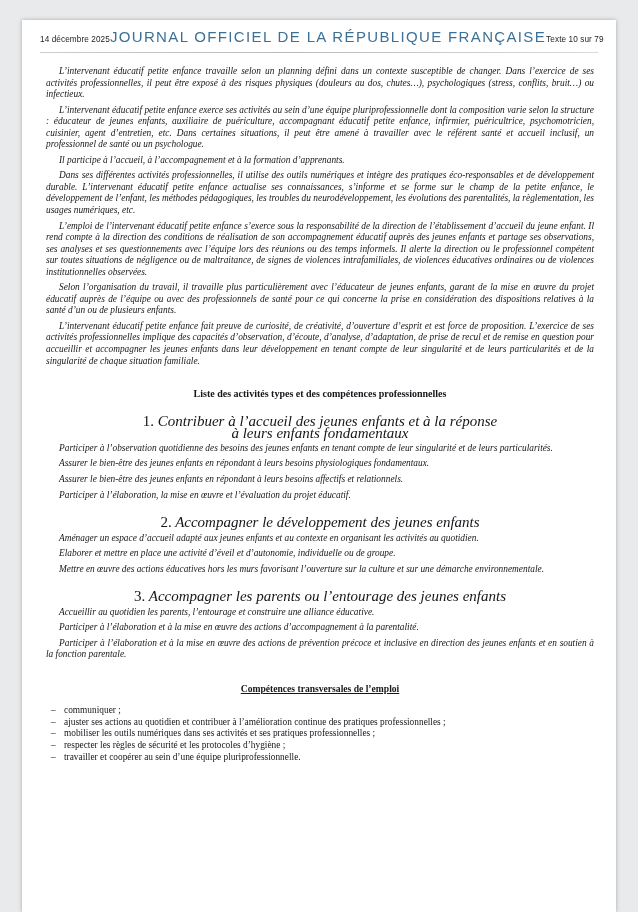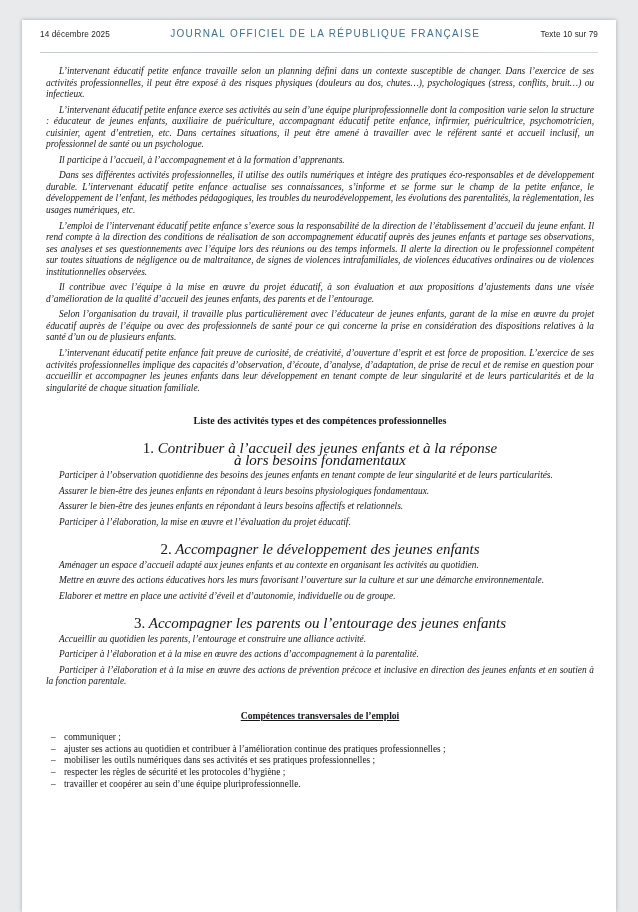--- a/index.html
+++ b/index.html
@@ -52,21 +52,21 @@
   .runhead-date,
   .runhead-texte {
     white-space: nowrap;
     font-weight: 400;
     color: #1d1d1d;
   }
   .runhead-title {
     flex: 1;
     text-align: center;
     color: #3d7096;
-    font-size: 10px;
+    font-size: 15px;
     letter-spacing: 1.35px;
     white-space: nowrap;
     font-weight: 400;
   }
   .runhead-rule {
     margin: 6px 18px 0 18px;
     height: 1px;
     background: linear-gradient(to right, #c9ccd0 0%, #b7bbc0 45%, #d8dade 100%);
   }
 
@@ -155,49 +155,48 @@
     </div>
     <div class="runhead-rule"></div>
 
     <div class="column">
 
       <p class="para">L’intervenant éducatif petite enfance travaille selon un planning défini dans un contexte susceptible de changer. Dans l’exercice de ses activités professionnelles, il peut être exposé à des risques physiques (douleurs au dos, chutes…), psychologiques (stress, conflits, bruit…) ou infectieux.</p>
       <p class="para">L’intervenant éducatif petite enfance exerce ses activités au sein d’une équipe pluriprofessionnelle dont la composition varie selon la structure : éducateur de jeunes enfants, auxiliaire de puériculture, accompagnant éducatif petite enfance, infirmier, puéricultrice, psychomotricien, cuisinier, agent d’entretien, etc. Dans certaines situations, il peut être amené à travailler avec le référent santé et accueil inclusif, un professionnel de santé ou un psychologue.</p>
       <p class="para">Il participe à l’accueil, à l’accompagnement et à la formation d’apprenants.</p>
       <p class="para">Dans ses différentes activités professionnelles, il utilise des outils numériques et intègre des pratiques éco-responsables et de développement durable. L’intervenant éducatif petite enfance actualise ses connaissances, s’informe et se forme sur le champ de la petite enfance, le développement de l’enfant, les méthodes pédagogiques, les troubles du neurodéveloppement, les évolutions des parentalités, la règlementation, les usages numériques, etc.</p>
       <p class="para">L’emploi de l’intervenant éducatif petite enfance s’exerce sous la responsabilité de la direction de l’établissement d’accueil du jeune enfant. Il rend compte à la direction des conditions de réalisation de son accompagnement éducatif auprès des jeunes enfants et partage ses observations, ses analyses et ses questionnements avec l’équipe lors des réunions ou des temps informels. Il alerte la direction ou le professionnel compétent sur toutes situations de négligence ou de maltraitance, de signes de violences intrafamiliales, de violences éducatives ordinaires ou de violences institutionnelles observées.</p>
-      <p class="para">Il contribue avec l’équipe à la mise en œuvre du projet éducatif, à son évaluation et aux propositions d’ajustements dans une visée d’amélioration de la qualité d’accueil des jeunes enfants, des parents et de l’entourage.</p>
       <p class="para">Selon l’organisation du travail, il travaille plus particulièrement avec l’éducateur de jeunes enfants, garant de la mise en œuvre du projet éducatif auprès de l’équipe ou avec des professionnels de santé pour ce qui concerne la prise en considération des dispositions relatives à la santé d’un ou de plusieurs enfants.</p>
       <p class="para">L’intervenant éducatif petite enfance fait preuve de curiosité, de créativité, d’ouverture d’esprit et est force de proposition. L’exercice de ses activités professionnelles implique des capacités d’observation, d’écoute, d’analyse, d’adaptation, de prise de recul et de remise en question pour accueillir et accompagner les jeunes enfants dans leur développement en tenant compte de leur singularité et de leurs particularités et de la singularité de chaque situation familiale.</p>
 
       <h2 class="main-head">Liste des activités types et des compétences professionnelles</h2>
 
       <h3 class="sec-head">
         <span class="num">1.</span>
         <span>Contribuer à l’accueil des jeunes enfants et à la réponse</span><br>
-        <span>à lors besoins fondamentaux</span>
+        <span>à leurs enfants fondamentaux</span>
       </h3>
       <p class="para after-head">Participer à l’observation quotidienne des besoins des jeunes enfants en tenant compte de leur singularité et de leurs particularités.</p>
       <p class="para">Assurer le bien-être des jeunes enfants en répondant à leurs besoins physiologiques fondamentaux.</p>
       <p class="para">Assurer le bien-être des jeunes enfants en répondant à leurs besoins affectifs et relationnels.</p>
       <p class="para">Participer à l’élaboration, la mise en œuvre et l’évaluation du projet éducatif.</p>
 
       <h3 class="sec-head">
         <span class="num">2.</span>
         <span>Accompagner le développement des jeunes enfants</span>
       </h3>
       <p class="para after-head">Aménager un espace d’accueil adapté aux jeunes enfants et au contexte en organisant les activités au quotidien.</p>
+      <p class="para">Elaborer et mettre en place une activité d’éveil et d’autonomie, individuelle ou de groupe.</p>
       <p class="para">Mettre en œuvre des actions éducatives hors les murs favorisant l’ouverture sur la culture et sur une démarche environnementale.</p>
-      <p class="para">Elaborer et mettre en place une activité d’éveil et d’autonomie, individuelle ou de groupe.</p>
 
       <h3 class="sec-head">
         <span class="num">3.</span>
         <span>Accompagner les parents ou l’entourage des jeunes enfants</span>
       </h3>
-      <p class="para after-head">Accueillir au quotidien les parents, l’entourage et construire une alliance activité.</p>
+      <p class="para after-head">Accueillir au quotidien les parents, l’entourage et construire une alliance éducative.</p>
       <p class="para">Participer à l’élaboration et à la mise en œuvre des actions d’accompagnement à la parentalité.</p>
       <p class="para">Participer à l’élaboration et à la mise en œuvre des actions de prévention précoce et inclusive en direction des jeunes enfants et en soutien à la fonction parentale.</p>
 
       <h2 class="xhead">Compétences transversales de l’emploi</h2>
 
       <ul class="dash-list">
         <li>
           <span class="dash">–</span>
           <span>communiquer ;</span>
         </li>

